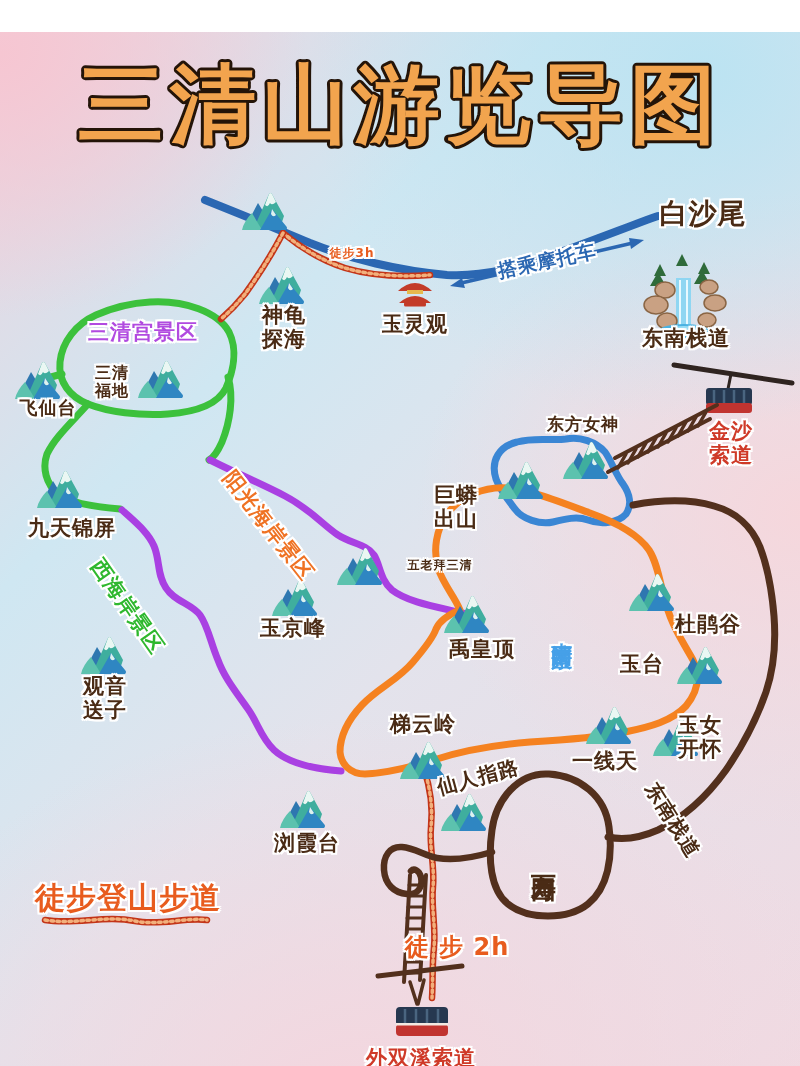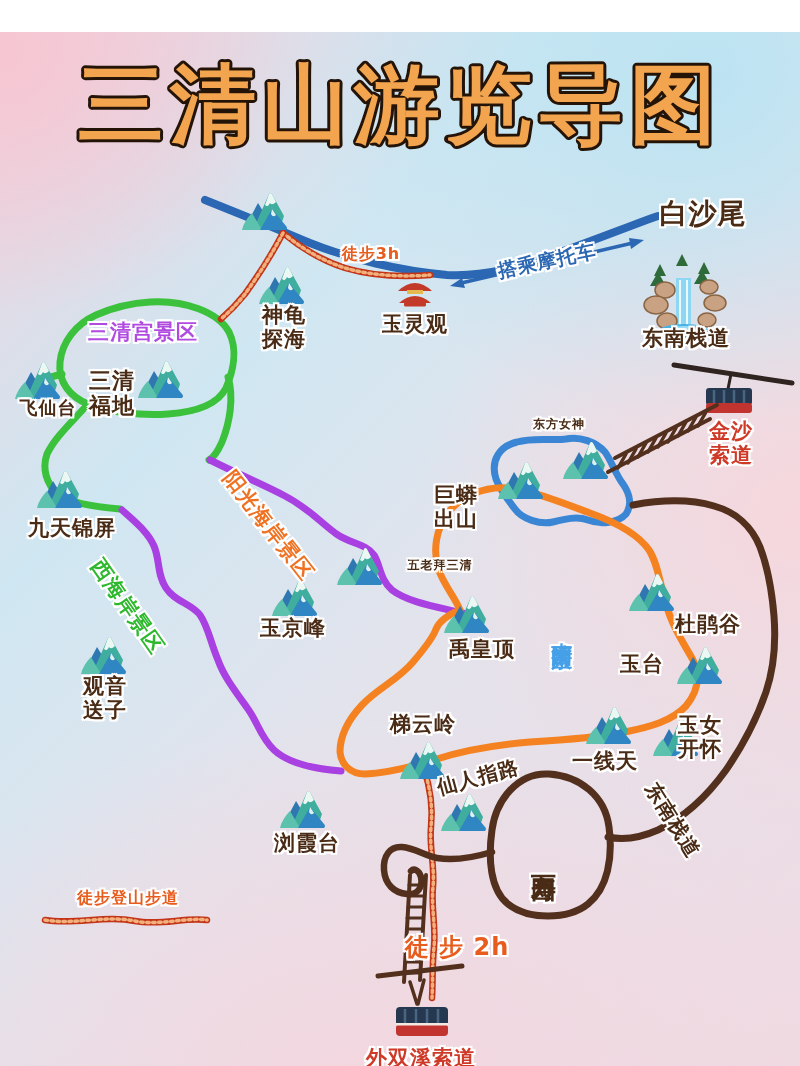--- a/index.html
+++ b/index.html
@@ -153,31 +153,31 @@
     <use href="#mtn" transform="translate(677,612)"></use>
     <use href="#mtn" transform="translate(653,684)"></use>
     <use href="#mtn" transform="translate(586,672)"></use>
     <use href="#mtn" transform="translate(400,707)"></use>
     <use href="#mtn" transform="translate(441,759)"></use>
     <use href="#mtn" transform="translate(280,756)"></use>
   </g>
 </svg>
 
 <div class="lbl" style="left:703px;top:182px;font-size:28px">白沙尾</div>
-<div class="lbl rust" style="left:371px;top:222px;font-size:16px">徒步3h</div>
+<div class="lbl rust" style="left:352px;top:222px;font-size:12px">徒步3h</div>
 <div class="lbl moto" style="left:547px;top:229px;font-size:19px;transform:translate(-50%,-50%) rotate(-12deg)">搭乘摩托车</div>
 <div class="lbl" style="left:284px;top:296px">神龟
 探海</div>
 <div class="lbl" style="left:415px;top:293px">玉灵观</div>
 <div class="lbl" style="left:686px;top:307px">东南栈道</div>
 <div class="lbl purple" style="left:143px;top:301px">三清宫景区</div>
-<div class="lbl" style="left:112px;top:362px;font-size:22px">三清
+<div class="lbl" style="left:112px;top:350px;font-size:16px">三清
 福地</div>
 <div class="lbl" style="left:48px;top:376px;font-size:18px">飞仙台</div>
-<div class="lbl" style="left:559px;top:393px;font-size:12px">东方女神</div>
+<div class="lbl" style="left:583px;top:393px;font-size:17px">东方女神</div>
 <div class="lbl red" style="left:731px;top:412px">金沙
 索道</div>
 <div class="lbl" style="left:72px;top:497px">九天锦屏</div>
 <div class="lbl" style="left:456px;top:476px">巨蟒
 出山</div>
 <div class="lbl orangetxt" style="left:268px;top:494px;transform:translate(-50%,-50%) rotate(52deg)">阳光海岸景区</div>
 <div class="lbl" style="left:440px;top:534px;font-size:12px">五老拜三清</div>
 <div class="lbl green" style="left:127px;top:575px;transform:translate(-50%,-50%) rotate(55deg)">西海岸景区</div>
 <div class="lbl" style="left:293px;top:597px">玉京峰</div>
 <div class="lbl bluetxt vert" style="left:561px;top:599px">南清园景区</div>
@@ -187,19 +187,19 @@
 <div class="lbl" style="left:708px;top:593px">杜鹃谷</div>
 <div class="lbl" style="left:642px;top:633px">玉台</div>
 <div class="lbl" style="left:423px;top:693px">梯云岭</div>
 <div class="lbl" style="left:700px;top:706px">玉女
 开怀</div>
 <div class="lbl" style="left:605px;top:730px">一线天</div>
 <div class="lbl" style="left:478px;top:745px;font-size:20px;transform:translate(-50%,-50%) rotate(-15deg)">仙人指路</div>
 <div class="lbl" style="left:673px;top:788px;font-size:20px;transform:translate(-50%,-50%) rotate(58deg)">东南栈道</div>
 <div class="lbl vert" style="left:543px;top:826px;font-size:25px">万寿园</div>
 <div class="lbl" style="left:307px;top:812px">浏霞台</div>
-<div class="lbl rust" style="left:128px;top:866px;font-size:16px">徒步登山步道</div>
+<div class="lbl rust" style="left:128px;top:866px;font-size:30px">徒步登山步道</div>
 <div class="lbl rust" style="left:457px;top:915px;font-size:24px;white-space:normal">徒
 步
 2h</div>
 <div class="lbl red" style="left:421px;top:1027px">外双溪索道</div>
 
 </div>
 
 </body></html>

